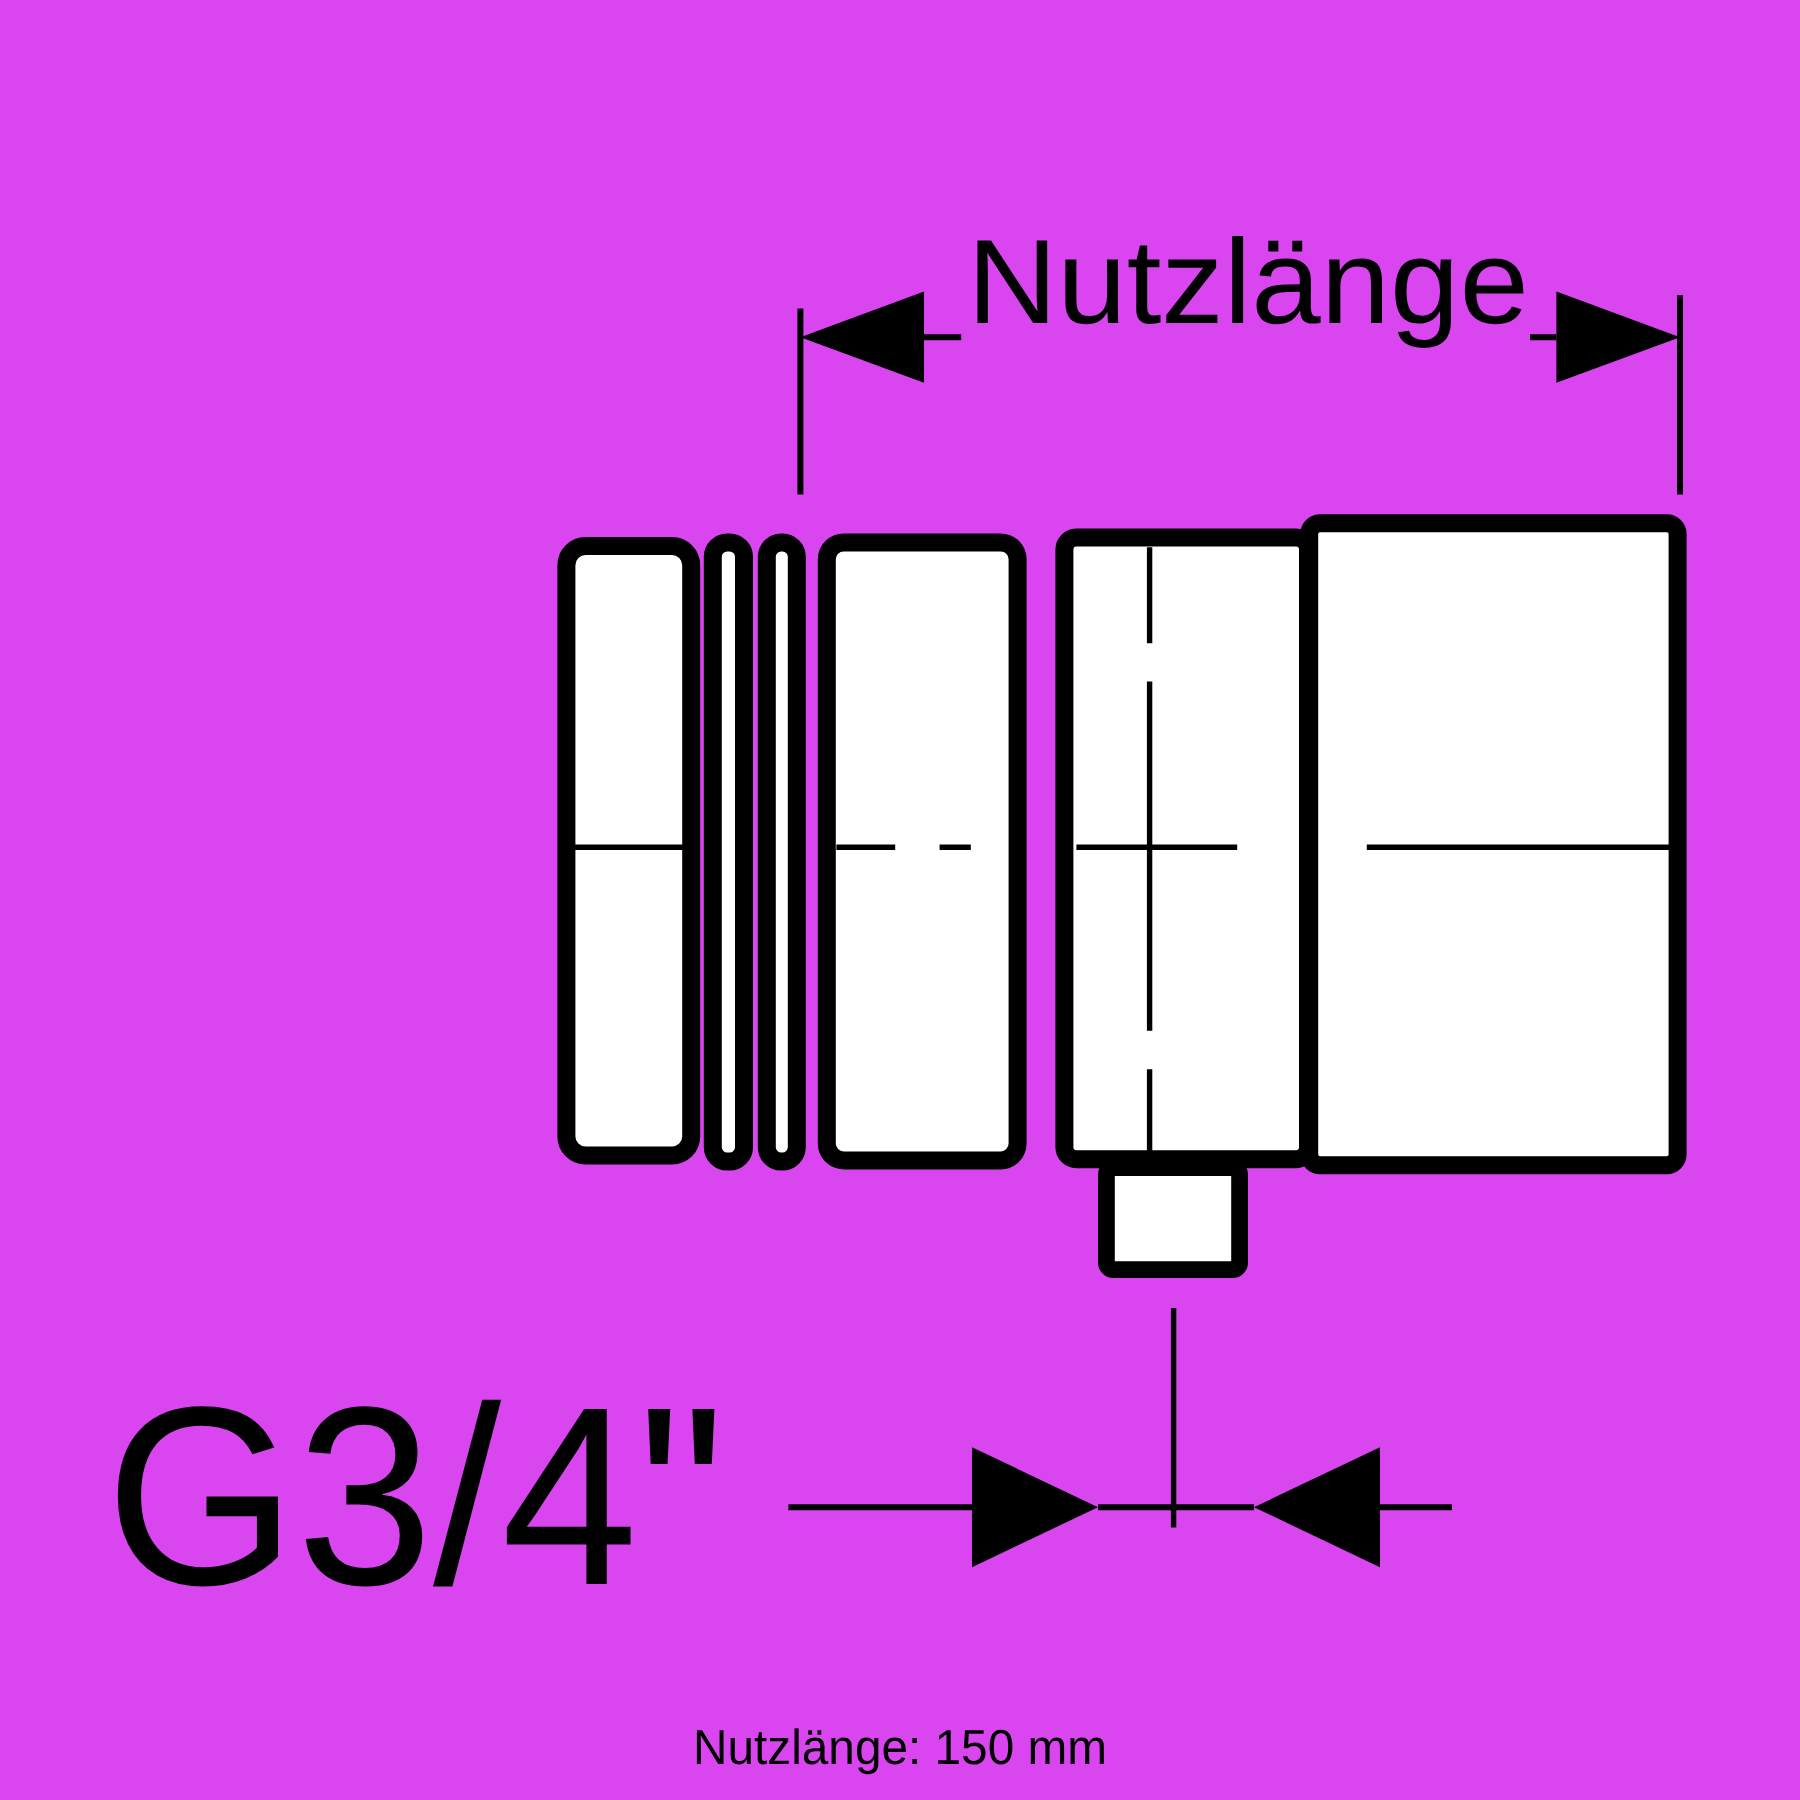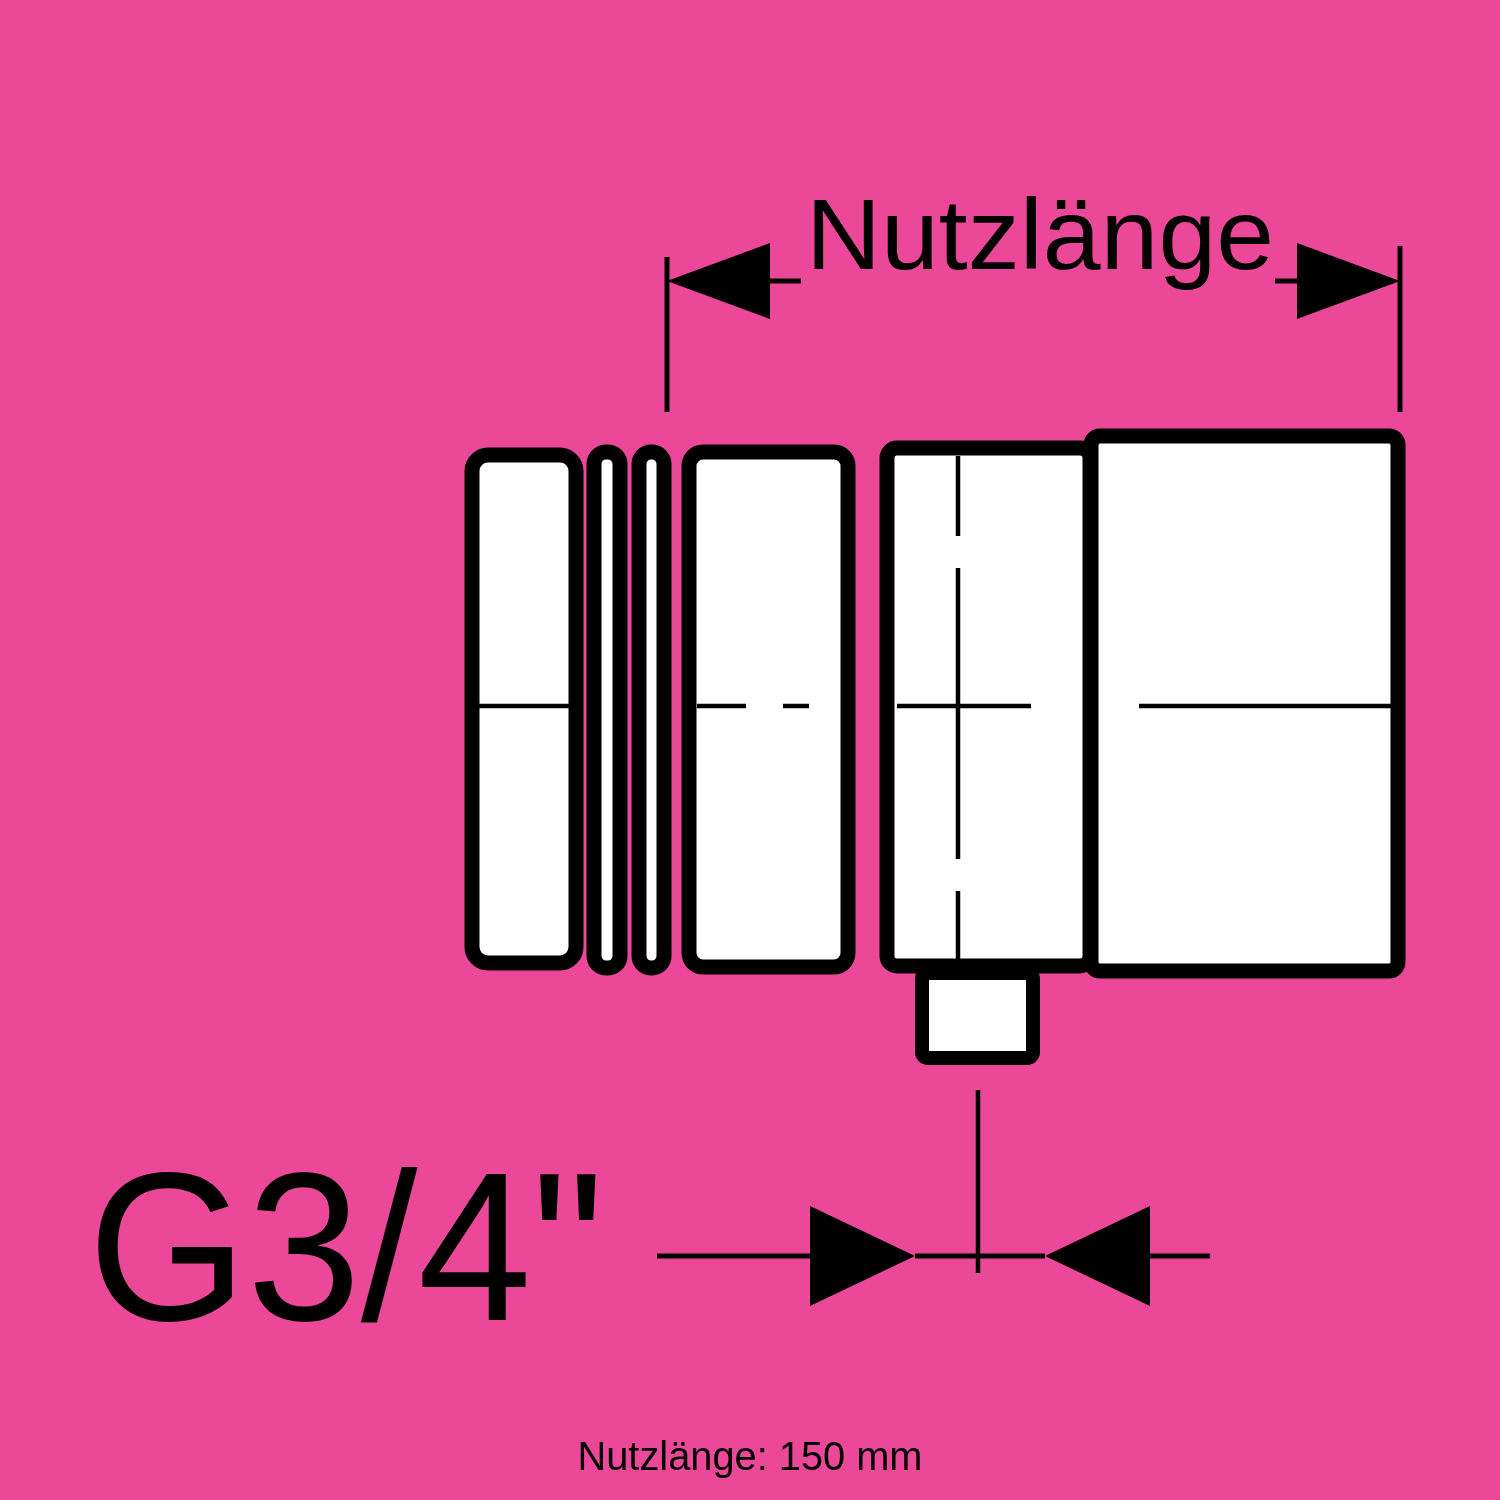--- a/index.html
+++ b/index.html
@@ -4,21 +4,21 @@
 <style>
   html, body {
     margin: 0;
     padding: 0;
     background: #ffffff;
   }
   .canvas {
     position: relative;
     width: 1500px;
     height: 1500px;
-    background: #ec4899;
+    background: #d946ef;
     overflow: hidden;
     font-family: "Liberation Sans", sans-serif;
   }
   svg.drawing {
     display: block;
     width: 1500px;
     height: 1500px;
   }
   .outline {
     fill: #ffffff;

